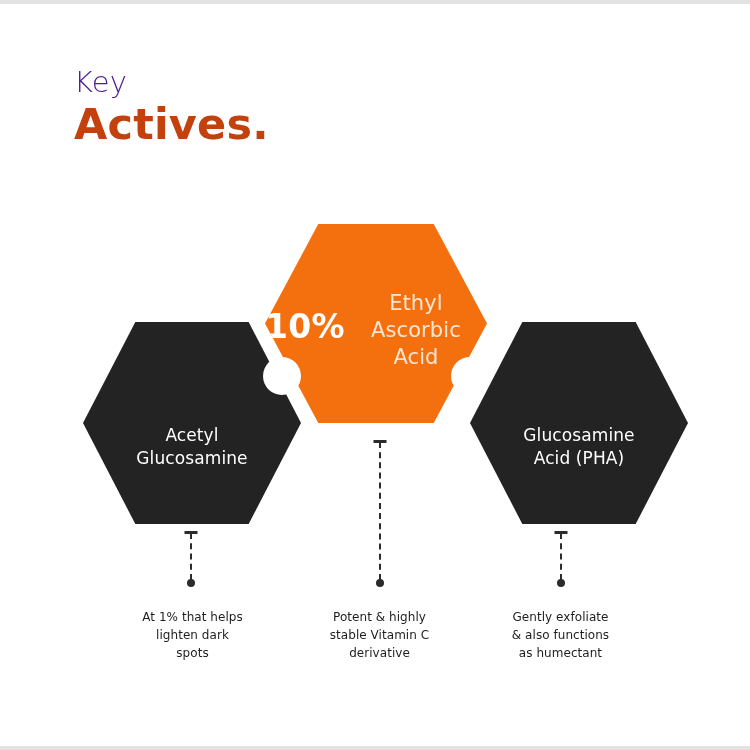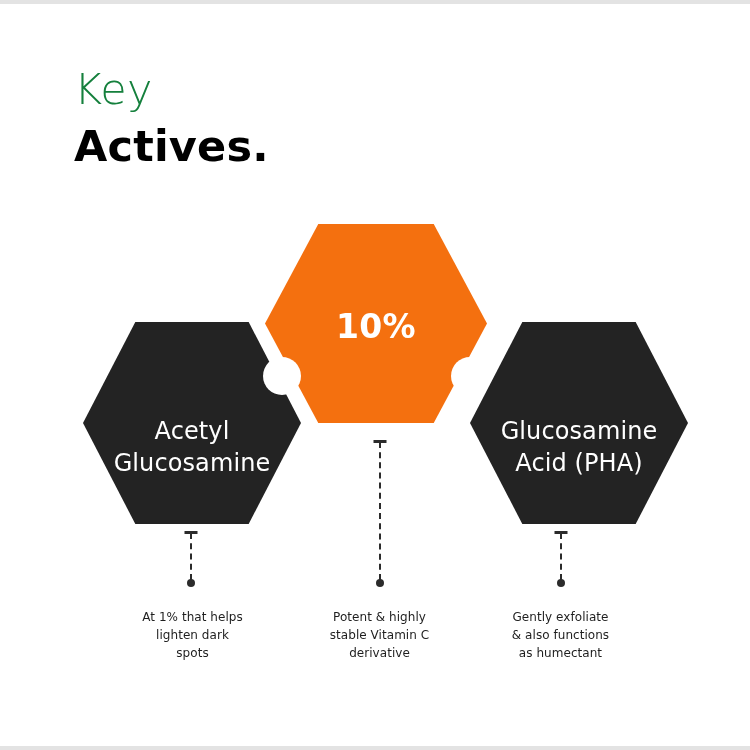--- a/index.html
+++ b/index.html
@@ -32,33 +32,33 @@
   
   #heading {
     position: absolute;
     left: 74px;
     top: 68px;
     line-height: 1;
     user-select: none;
   }
   #heading .line1 {
     display: block;
-    font-size: 43px;
+    font-size: 29px;
     font-weight: 300;
     letter-spacing: 0.2px;
-    color: #15803d;
+    color: #4c1d95;
     font-family: "DejaVu Sans", sans-serif;
   }
   #heading .line2 {
     display: block;
-    margin-top: 14px;
+    margin-top: 6px;
     font-size: 43px;
     font-weight: bold;
     letter-spacing: 0.2px;
-    color: #000000;
+    color: #c2410c;
     font-family: "DejaVu Sans", sans-serif;
   }
 
   
   .hex {
     position: absolute;
     display: flex;
     align-items: center;
     justify-content: center;
     text-align: center;
@@ -90,21 +90,21 @@
     background: #ffffff;
     z-index: 2;
   }
   #gap-left  { left: 258px; top: 218px; width: 13px; height: 212px;
                clip-path: polygon(28% 0%, 100% 0%, 100% 100%, 28% 100%); }
   #gap-right { left: 481px; top: 218px; width: 13px; height: 212px;
                clip-path: polygon(0% 0%, 72% 0%, 72% 100%, 0% 100%); }
 
   .hex-label {
     color: #ffffff;
-    font-size: 24px;
+    font-size: 17px;
     line-height: 1.34;
     font-weight: 400;
     font-family: "DejaVu Sans", sans-serif;
     letter-spacing: 0.1px;
     padding: 0 10px;
     white-space: pre-line;
   }
   #hex-left .hex-label,
   #hex-right .hex-label { transform: translateY(24px); }
 
@@ -216,20 +216,22 @@
   <div class="hex-gap" id="gap-right"></div>
 
   <div class="hex dark" id="hex-left">
     <div class="hex-label">Acetyl
 Glucosamine</div>
   </div>
 
   <div class="hex accent" id="hex-center">
     <div class="hex-center-stack">
       <div id="hex-center-value">10%</div>
+      <div id="hex-center-label">Ethyl Ascorbic
+Acid</div>
     </div>
   </div>
 
   <div class="hex dark" id="hex-right">
     <div class="hex-label">Glucosamine
 Acid (PHA)</div>
   </div>
 
   <div class="joint" id="joint-left"></div>
   <div class="joint" id="joint-right"></div>

